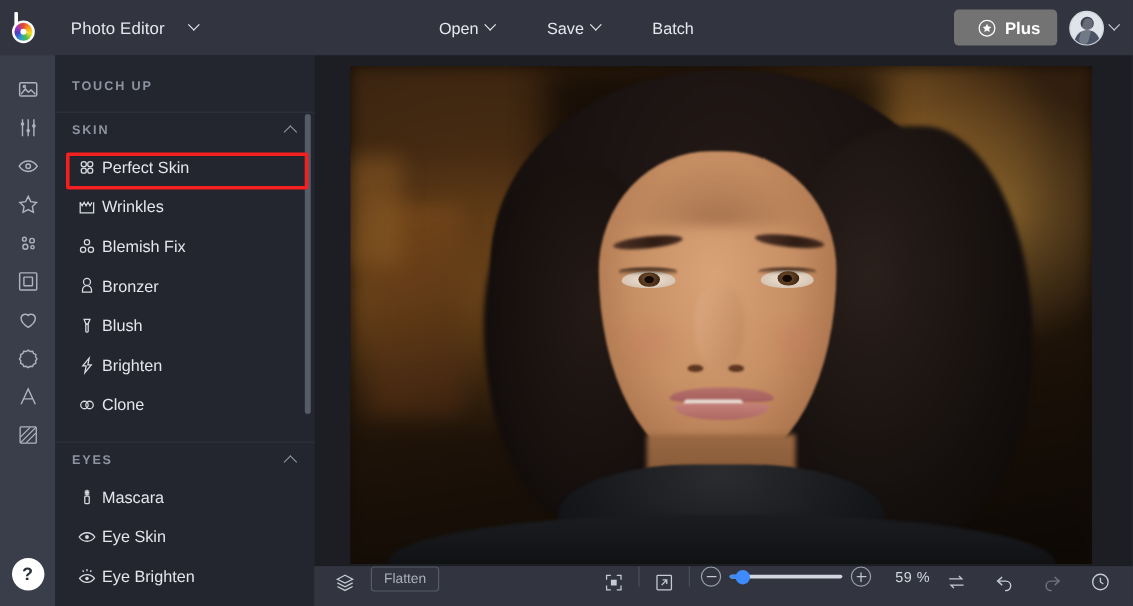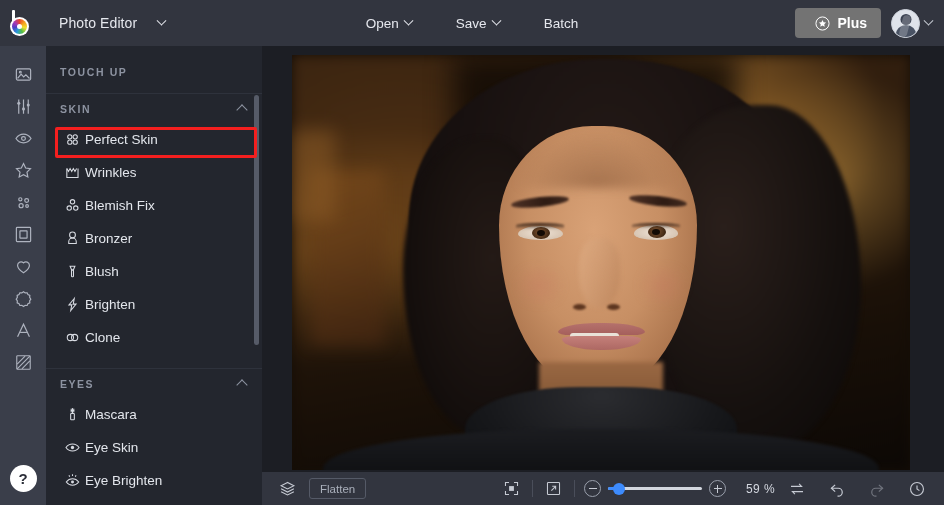--- a/index.html
+++ b/index.html
@@ -248,21 +248,21 @@
   }
   .shoulders {
     position:absolute; left:5%; top:90%; width:90%; height:12%;
     background:linear-gradient(180deg,#1b1c20,#0e0f11);
     border-radius:46% 46% 0 0 / 80% 80% 0 0; filter:blur(1.5px);
   }
 
   
   .bottombar {
     position:absolute; left:262px; top:472px; width:682px; height:33px;
-    background:#32353f; display:flex; align-items:center; padding:0 14px;
+    background:#32353f; display:flex; align-items:flex-start; padding:0 14px;
     color:#c6cad3;
   }
   .bb-ic { display:flex; align-items:center; justify-content:center;
            width:26px; height:26px; cursor:pointer; color:#c6cad3; }
   .flatten-btn {
     height:21px; border:1px solid #555a67; border-radius:3px;
     color:#aab0bb; font-size:11.5px; display:flex; align-items:center;
     padding:0 10px; margin-left:10px; cursor:pointer; background:transparent;
   }
   .bb-sep { width:1px; height:17px; background:#4a4e5a; margin:0 9px; }

